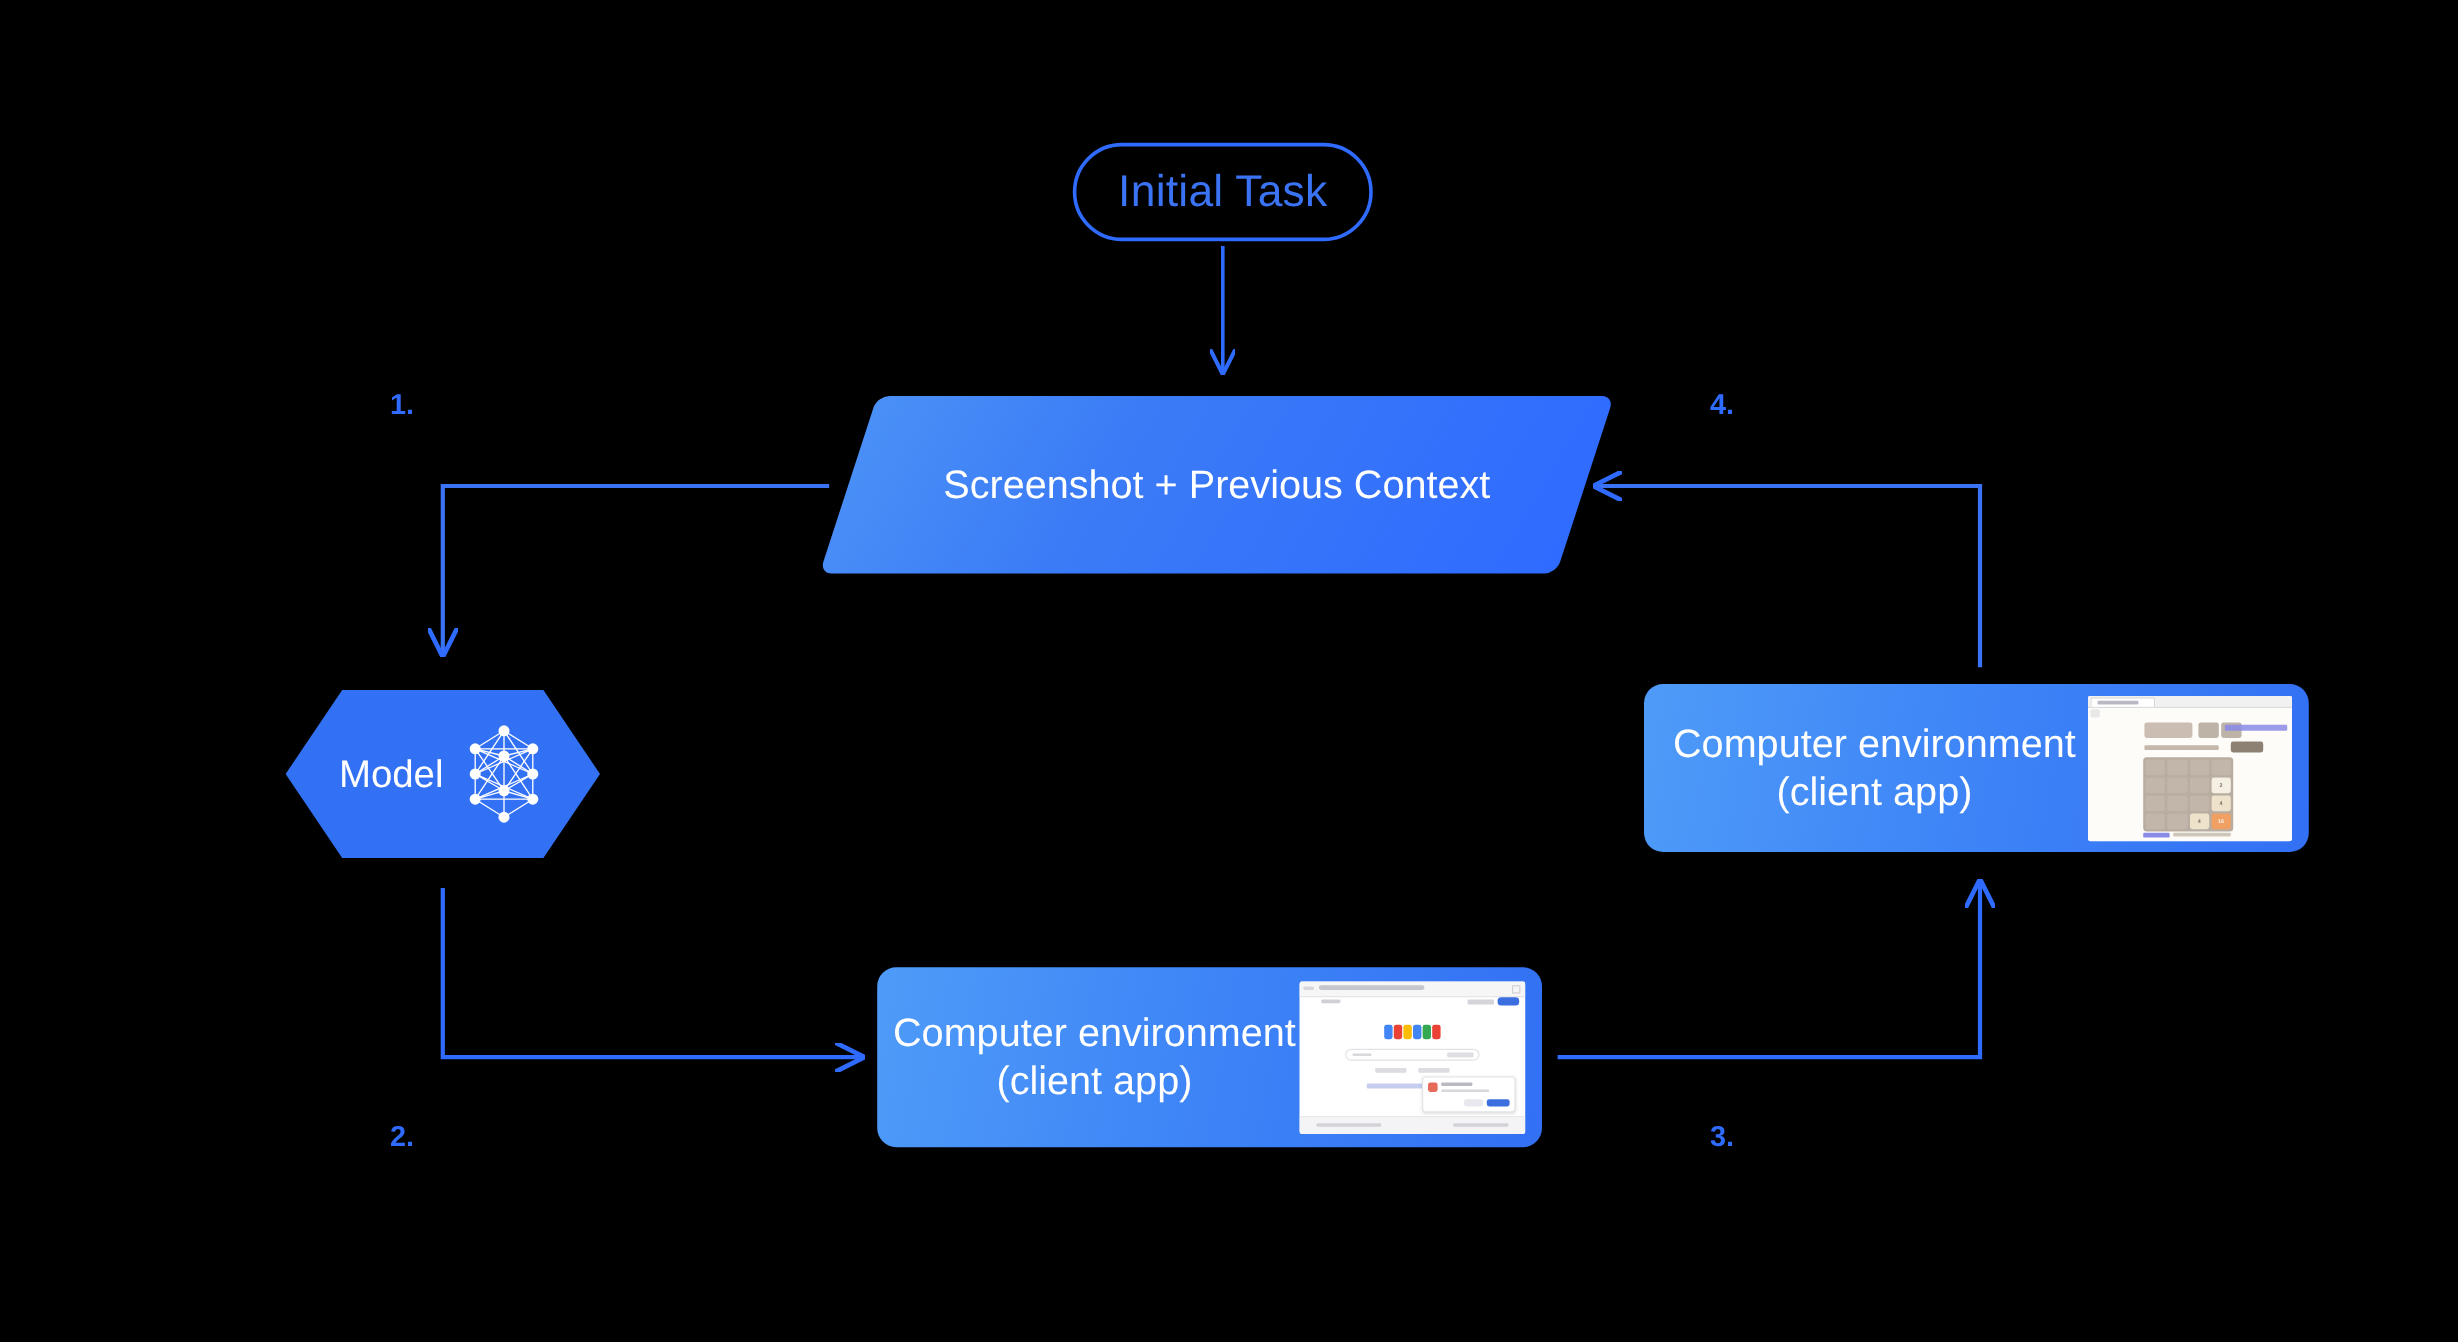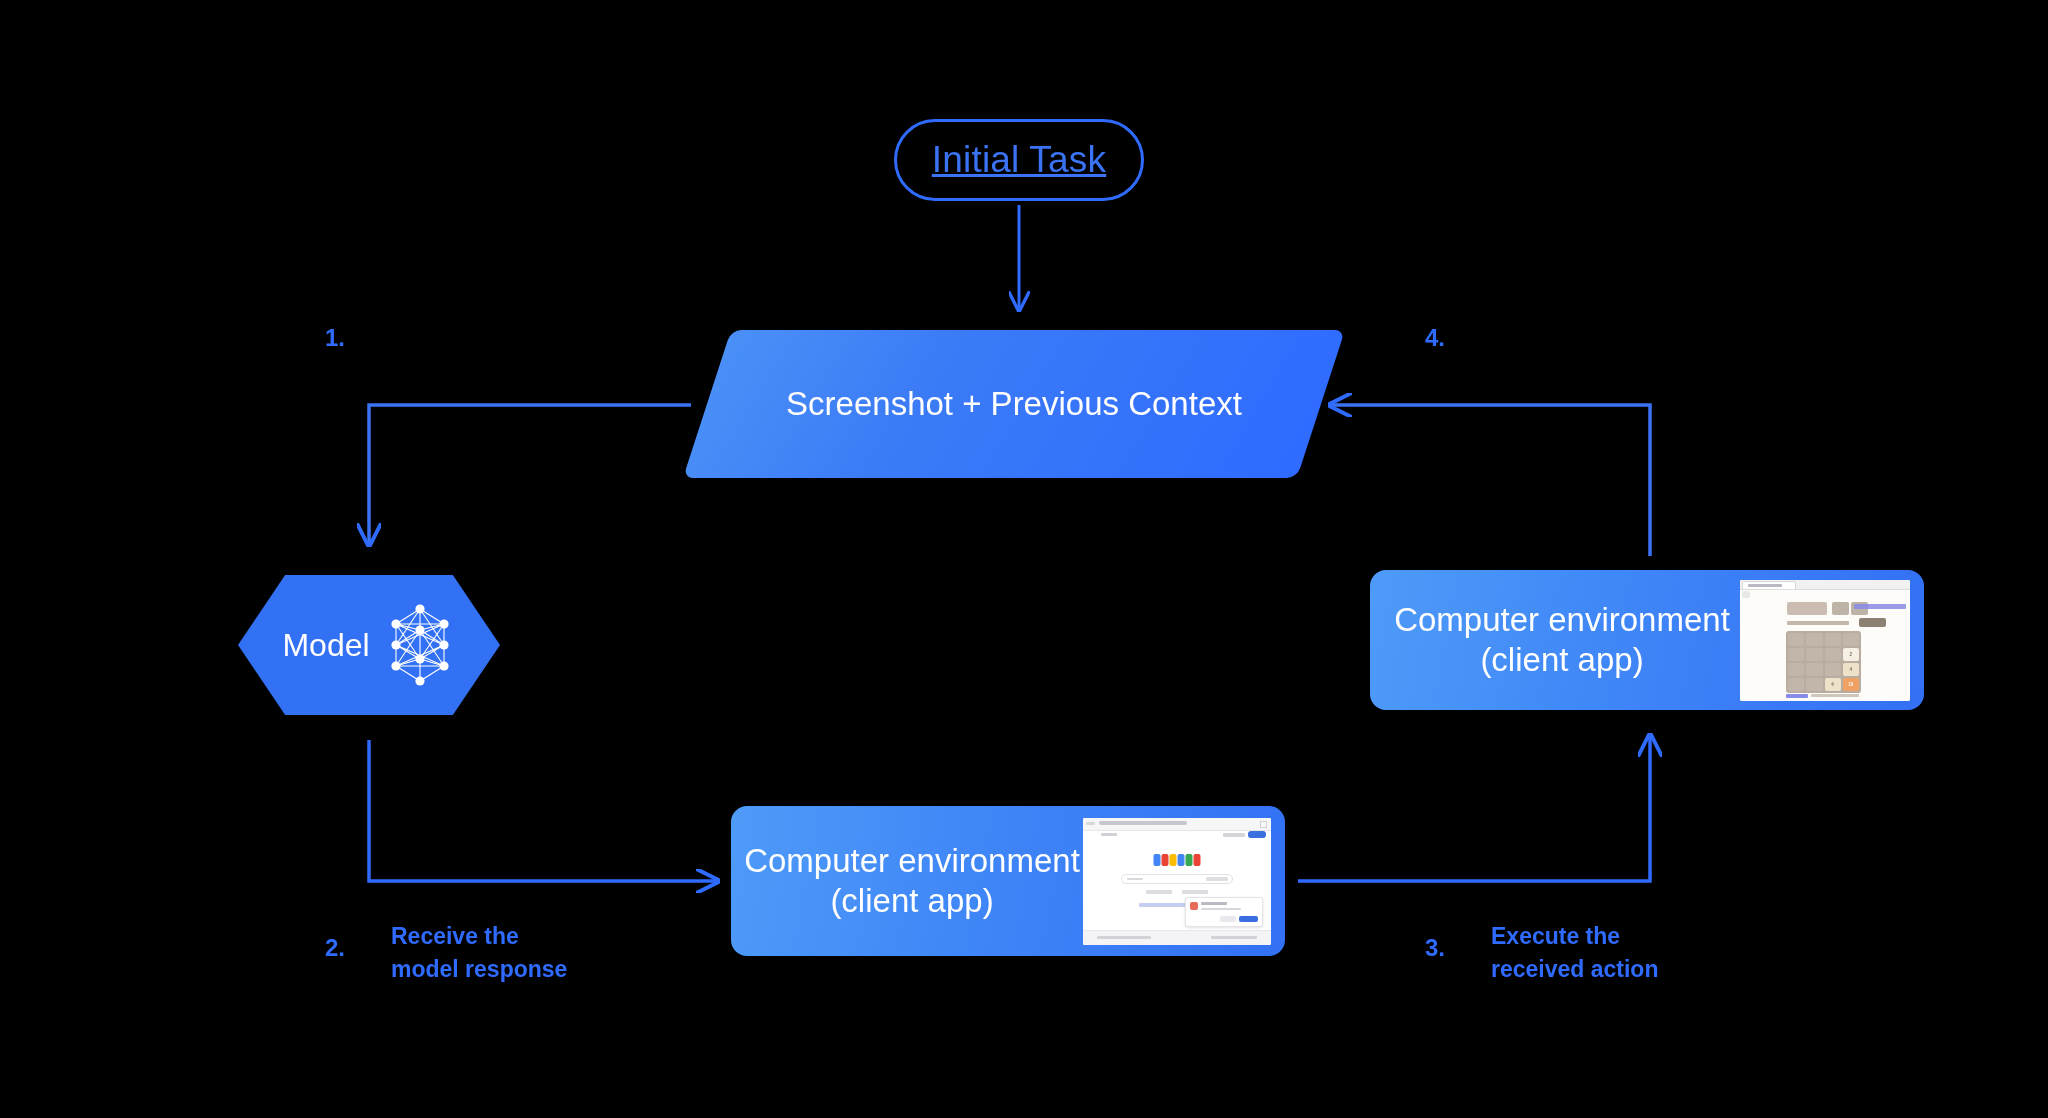--- a/index.html
+++ b/index.html
@@ -19,21 +19,20 @@
     box-sizing:border-box;
     border:3px solid #2f6bff;
     border-radius:999px;
     display:flex;align-items:center;justify-content:center;
     color:#3b73f5;
     letter-spacing:.2px;
   }
   #initial-task{
     left:894px;top:119px;width:250px;height:82px;
     font-size:37px;
-    text-decoration:underline;
   }
 
   
   #context-node{
     position:absolute;
     left:707px;top:330px;width:614px;height:148px;
   }
   #context-node .skew{
     position:absolute;inset:0;
     background:linear-gradient(105deg,#4a90f7 0%,#3b7bf6 35%,#2f6bff 100%);
@@ -322,22 +321,18 @@
   </div>
 
   <div class="step" id="step1">
     <div class="step-num">1.</div>
   </div>
   <div class="step" id="step4">
     <div class="step-num">4.</div>
   </div>
   <div class="step" id="step2">
     <div class="step-num">2.</div>
-    <div class="step-text">Receive the
-model response</div>
   </div>
   <div class="step" id="step3">
     <div class="step-num">3.</div>
-    <div class="step-text">Execute the
-received action</div>
   </div>
 
 </div>
 
 </body></html>

